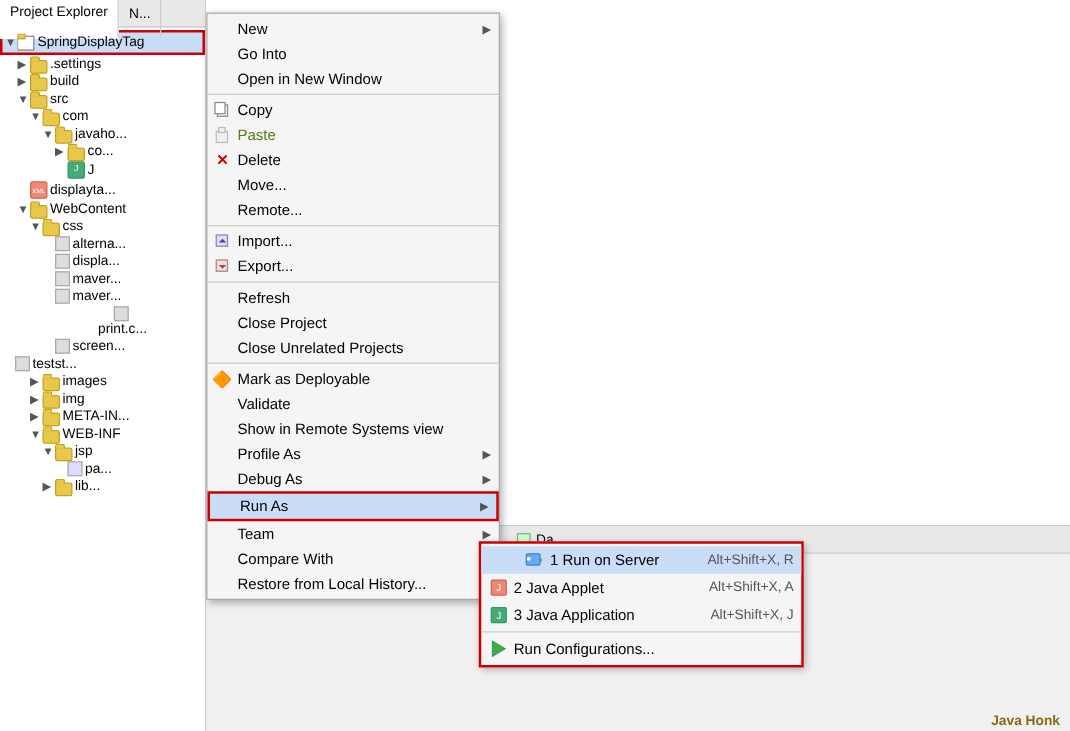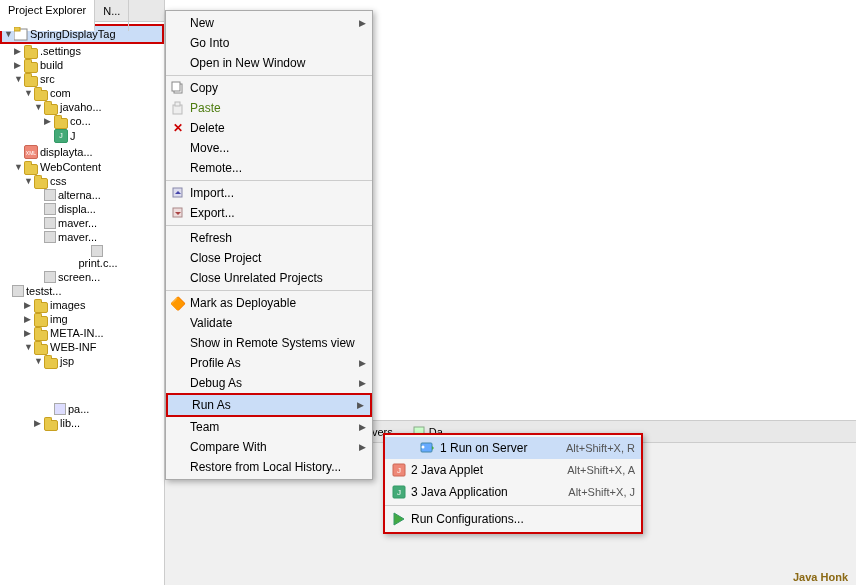--- a/index.html
+++ b/index.html
@@ -179,21 +179,21 @@
       display: flex;
       align-items: center;
       gap: 4px;
     }
 
     
     .context-menu {
       position: absolute;
       top: 10px;
       left: 165px;
-      width: 208px;
+      width: 235px;
       background: #f5f5f5;
       border: 1px solid #aaa;
       box-shadow: 2px 2px 6px rgba(0,0,0,0.3);
       z-index: 100;
       padding: 2px 0;
     }
 
     .menu-item {
       display: flex;
       align-items: center;
@@ -467,21 +467,21 @@
       <span class="folder-icon"></span>
       <span>WEB-INF</span>
     </div>
 
     <div class="tree-item" style="padding-left:34px;">
       <span class="arrow">▼</span>
       <span class="folder-icon"></span>
       <span>jsp</span>
     </div>
 
-    <div class="tree-item" style="padding-left:44px;margin-top:34px;">
+    <div class="tree-item" style="padding-left:44px;">
       <span class="arrow"> </span>
       <span style="width:12px;height:12px;display:inline-block;background:#ddf;border:1px solid #aaa;margin-right:2px;"></span>
       <span>pa...</span>
     </div>
 
     <div class="tree-item" style="padding-left:34px;">
       <span class="arrow">▶</span>
       <span class="folder-icon"></span>
       <span>lib...</span>
     </div>

